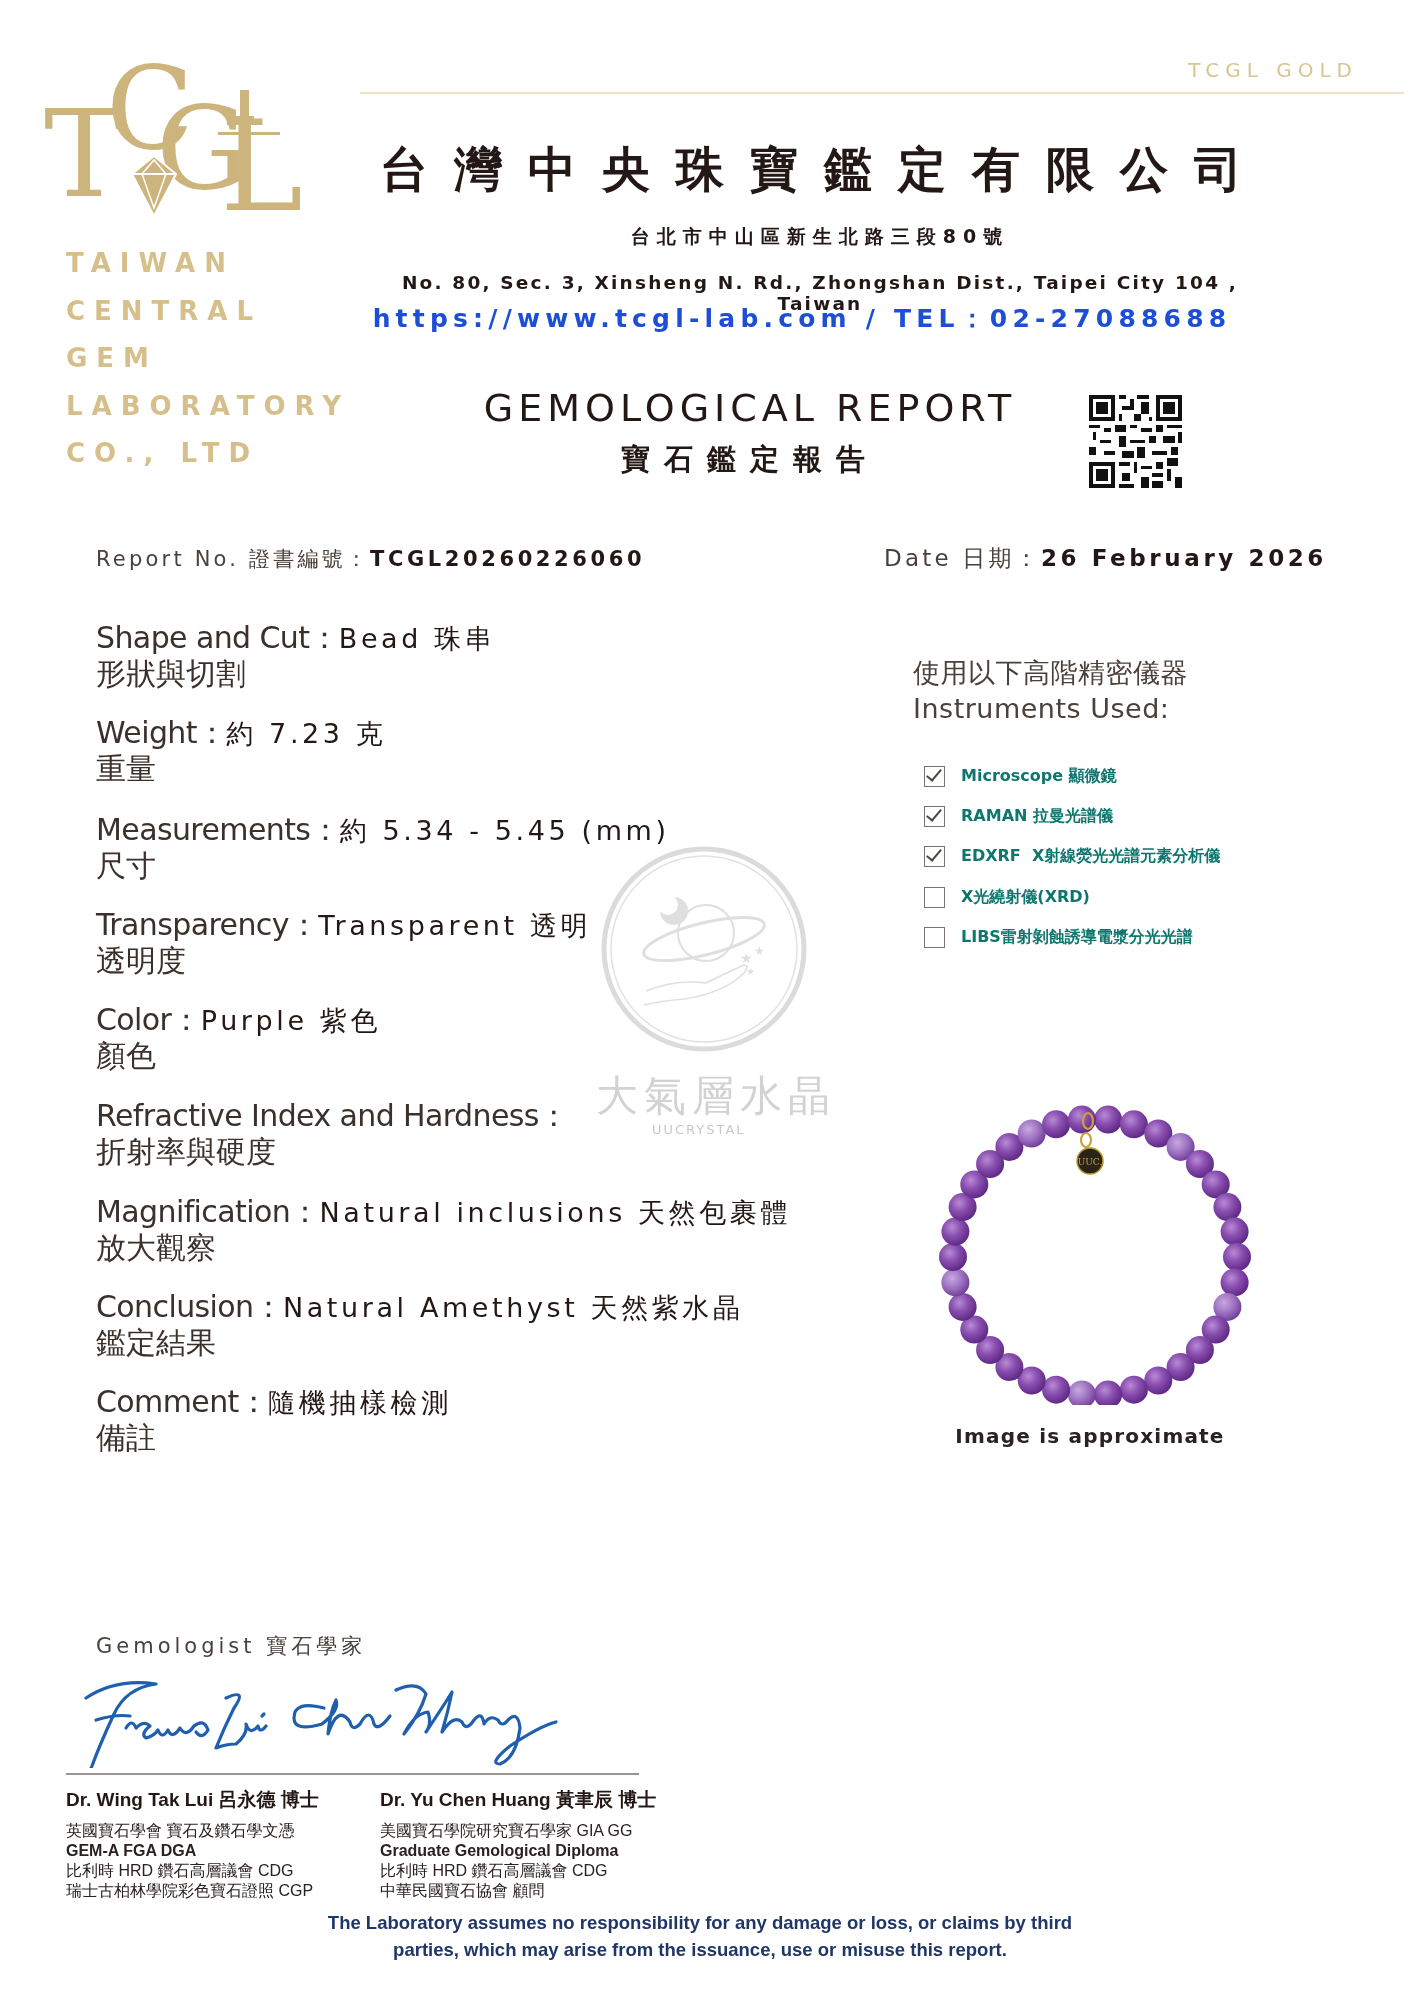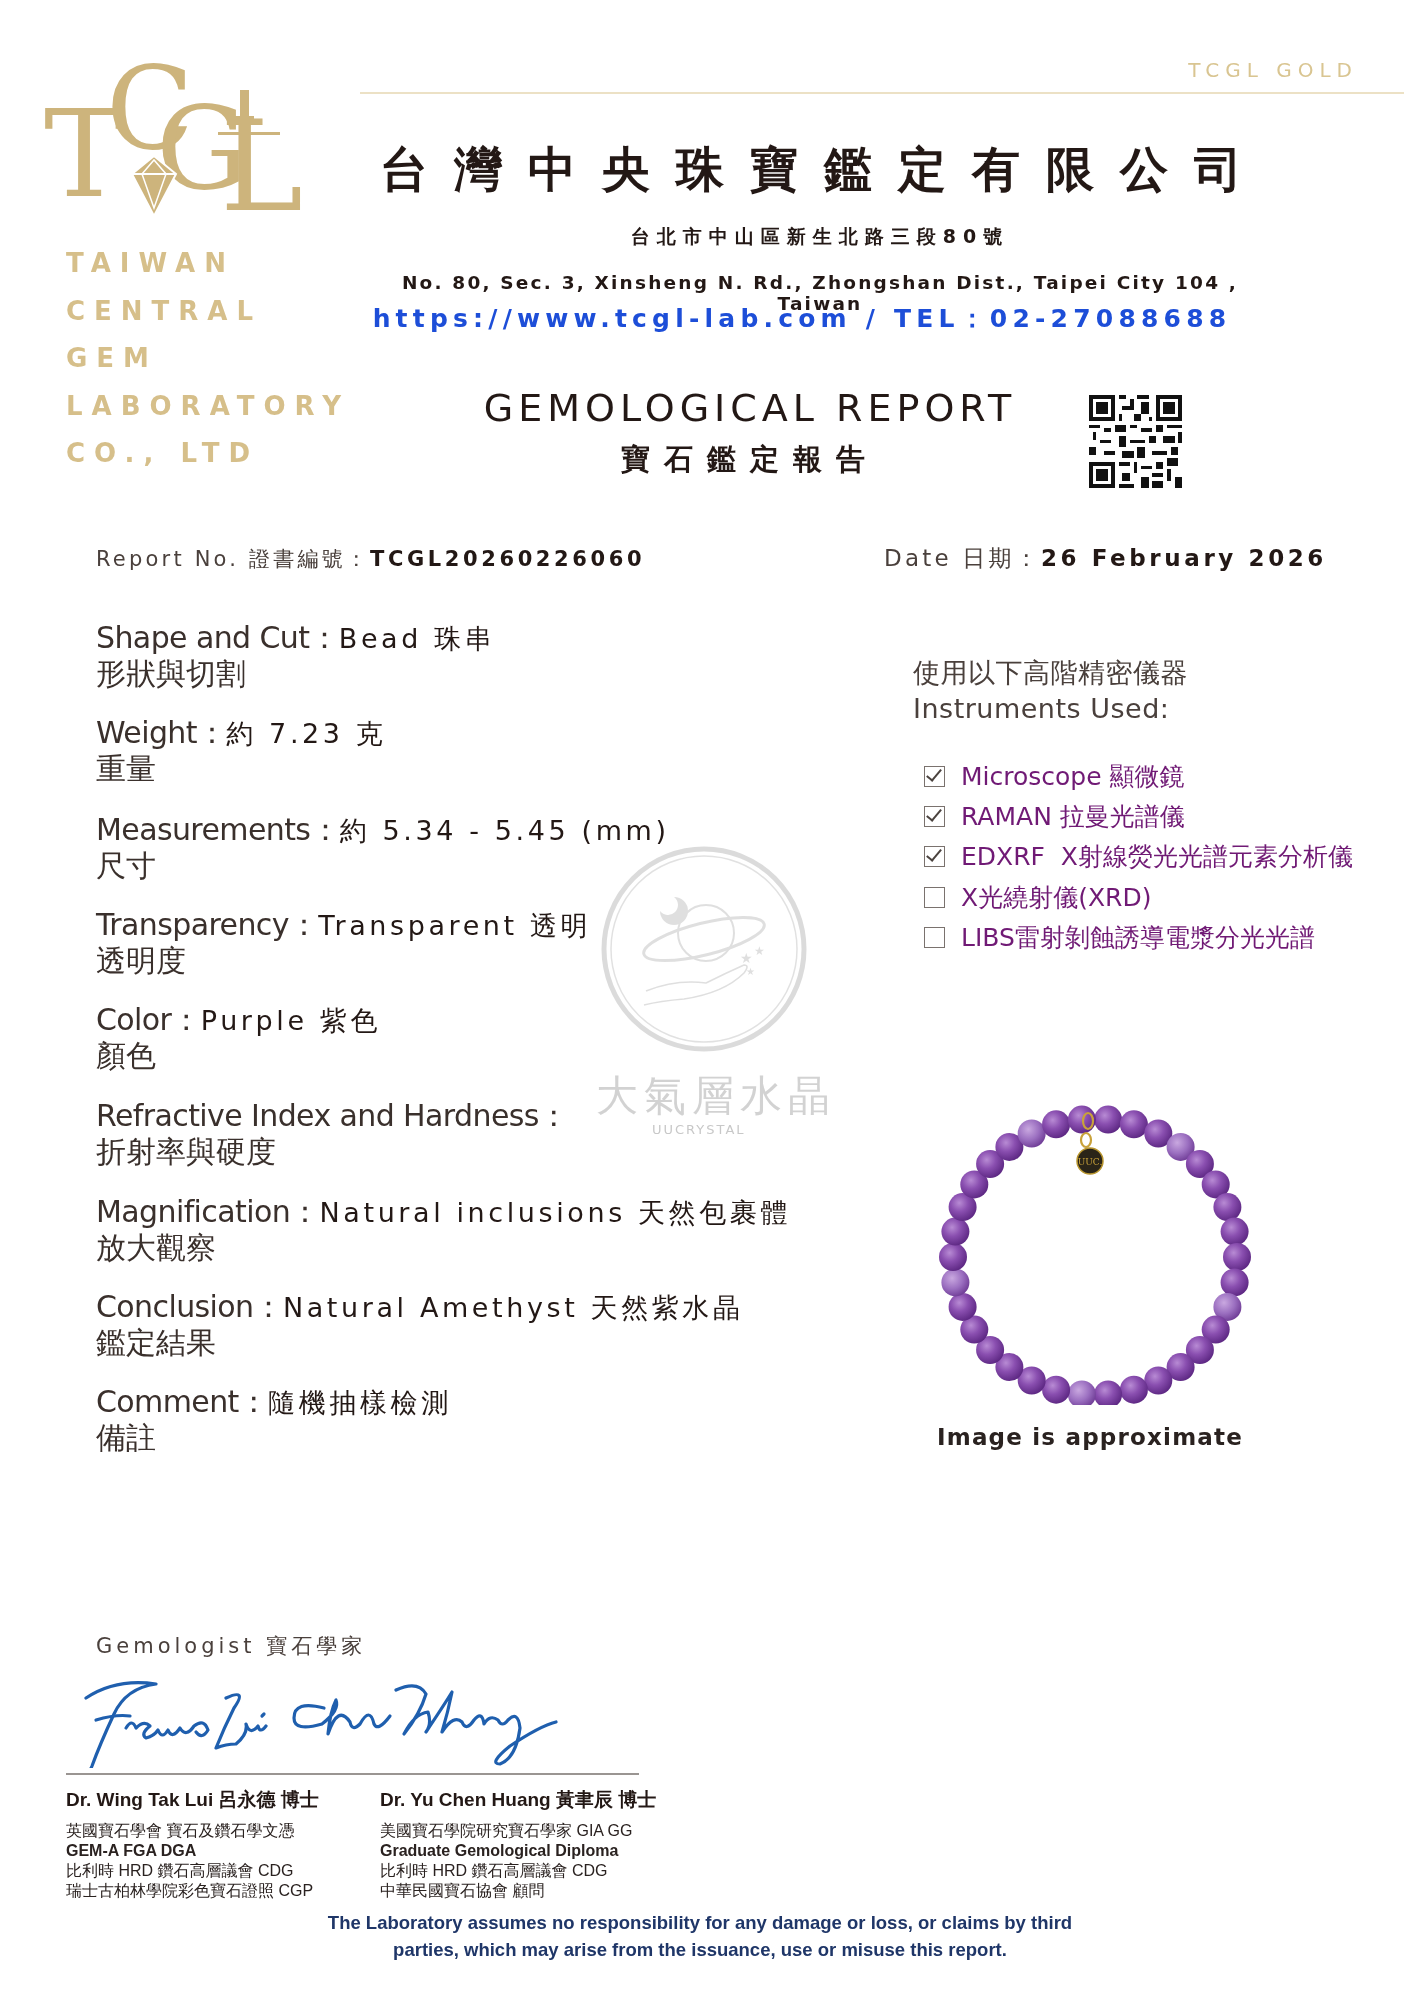--- a/index.html
+++ b/index.html
@@ -38,34 +38,34 @@
   .field { position:absolute; left:96px; }
   .field .line1 { font-size:30px; color:#3a302c; white-space:nowrap; letter-spacing:-0.6px; }
   .field .line1 .val { font-weight:normal; color:#231815; letter-spacing:3.6px; font-size:27px; }
   .field .line2 { font-size:30px; color:#3a302c; line-height:34px; margin-top:-2px; }
   .ri-values { position:absolute; left:550px; top:0; font-weight:bold; font-size:27px;
                letter-spacing:3.4px; color:#231815; line-height:34px; }
 
   
   .instr-head { left:913px; top:655px; font-size:27px; color:#4a403c; line-height:36px; letter-spacing:0.5px; }
   .instr-list { left:924px; top:756px; }
-  .instr-item { display:flex; align-items:center; height:40.4px; font-size:25px; color:#701a75; }
+  .instr-item { display:flex; align-items:center; height:40.4px; font-size:16px; color:#0f766e;font-weight:bold; }
   .cbox { width:21px; height:21px; border:1.6px solid #7a726e; box-sizing:border-box;
           margin-right:16px; position:relative; flex:0 0 auto; }
   .cbox.checked::after { content:""; position:absolute; left:5px; top:-1px; width:6px; height:13px;
           border-right:2.4px solid #4a423e; border-bottom:2.4px solid #4a423e; transform:rotate(40deg); }
 
   
   .wm { left:598px; top:843px; width:212px; height:212px; opacity:0.5; }
   .wm-text { left:596px; top:1068px; font-size:42px; color:#c8c8c8; letter-spacing:6px; font-family:"DejaVu Serif", serif; opacity:0.8; }
   .wm-sub { left:652px; top:1122px; font-size:13px; color:#c8c8c8; letter-spacing:2px; }
 
   
   .bracelet { left:930px; top:1085px; width:330px; height:320px; }
-  .img-caption { left:900px; width:380px; top:1424px; text-align:center; font-size:23px;
+  .img-caption { left:900px; width:380px; top:1424px; text-align:center; font-size:20px;
                  font-weight:bold; color:#2a2220; letter-spacing:1.2px; }
 
   
   .gem-label { left:96px; top:1632px; font-size:21px; letter-spacing:4px; color:#4a403c; }
   .signatures { left:66px; top:1668px; width:590px; height:100px; }
   .sig-rule { left:66px; top:1773px; width:573px; height:2px; background:#9a9592; }
   .sig-block { position:absolute; top:1787px; font-family:"Liberation Sans", sans-serif; }
   .sig-block .name { font-size:19px; font-weight:bold; color:#231815; margin-bottom:8px; }
   .sig-block .cred { font-size:16px; line-height:20px; color:#2a2220; }
   .sig-block .cred.b { font-weight:bold; }

